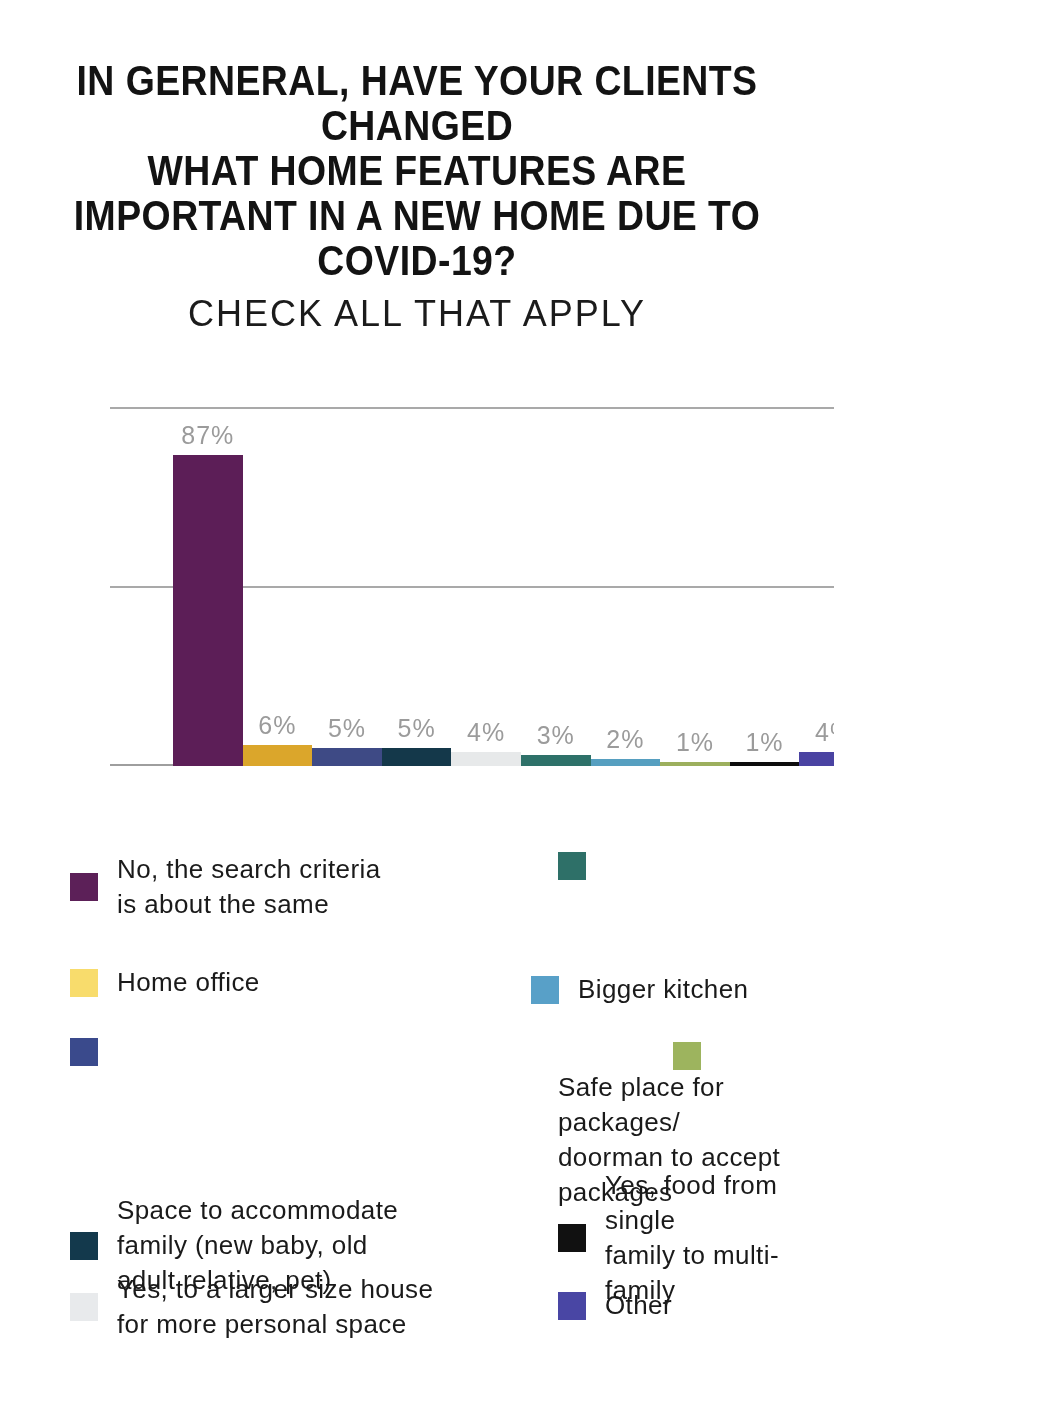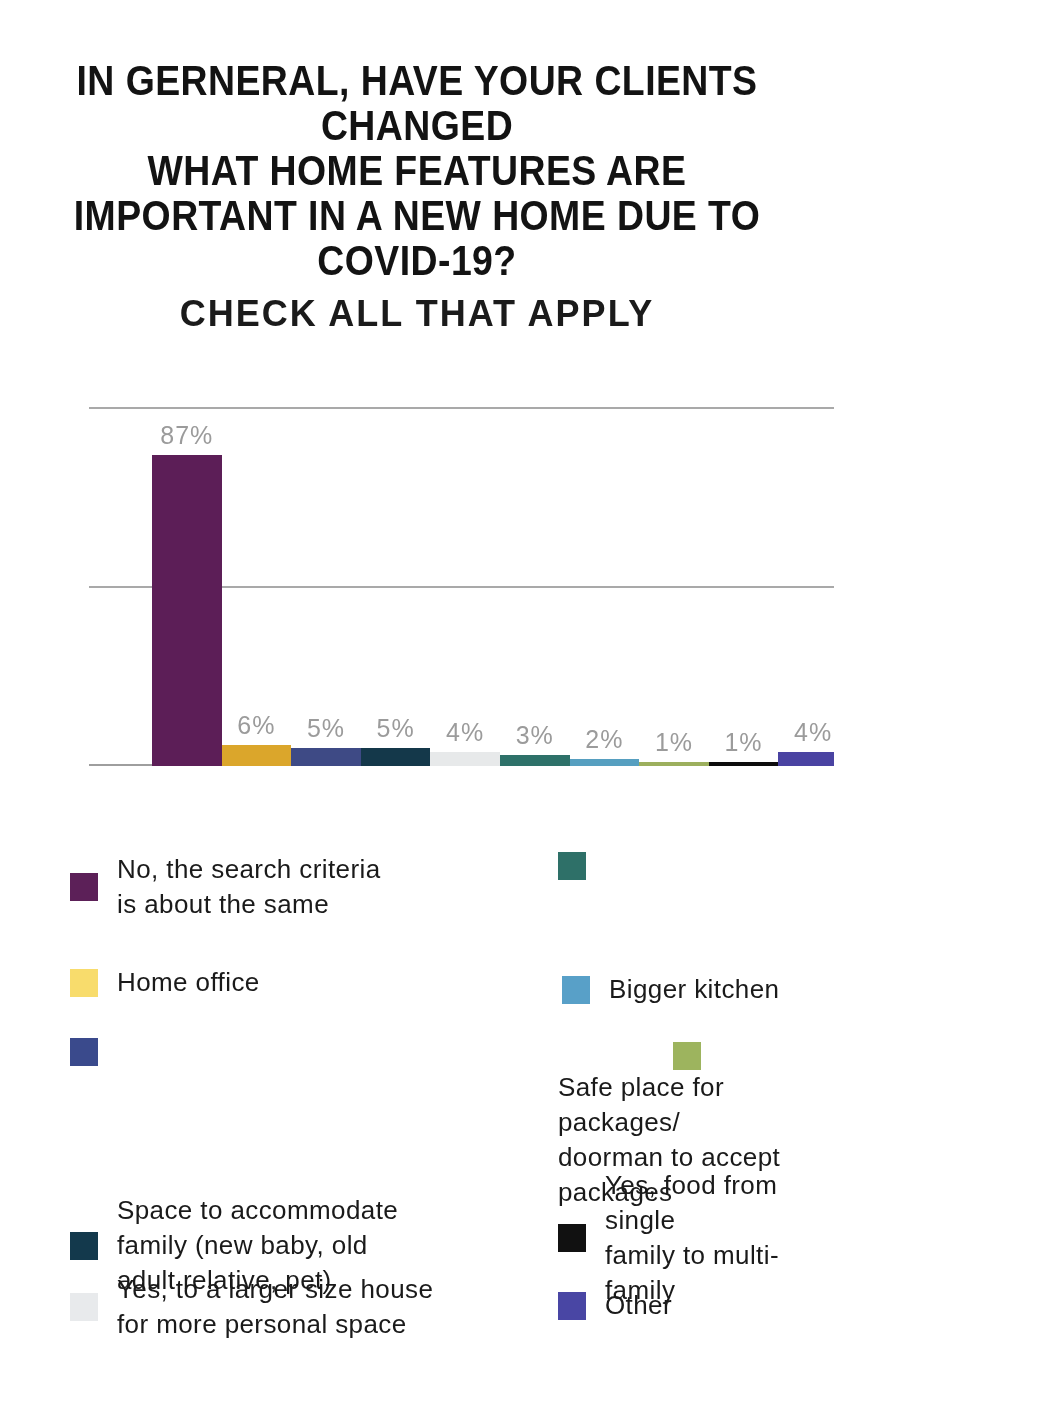--- a/index.html
+++ b/index.html
@@ -27,29 +27,29 @@
     font-weight: 700;
     color: #131313;
     letter-spacing: 0.5px;
     transform: scaleX(0.87);
     transform-origin: 50% 50%;
   }
   .sub-title {
     margin: 8px 0 0 0;
     font-size: 36px;
     line-height: 45px;
-    font-weight: 700;
+    font-weight: 400;
     color: #1b1b1b;
     letter-spacing: 2px;
   }
 
   
   .plot {
     position: absolute;
-    left: 89px;
+    left: 110px;
     top: 408px;
     width: 813px;
     height: 358px;
   }
   .gridline {
     position: absolute;
     left: 0;
     width: 100%;
     height: 2px;
     background: #a9a9a9;
@@ -206,21 +206,21 @@
 adult relative, pet)</span>
       </div>
       <div class="legend-item" style="top: 1272px; left: 70px;">
         <span class="swatch" style="background: rgb(232, 234, 236);"></span>
         <span class="legend-label">Yes, to a larger size house
 for more personal space</span>
       </div>
       <div class="legend-item" style="top: 852px; left: 558px;">
         <span class="swatch" style="background: rgb(46, 112, 104);"></span>
       </div>
-      <div class="legend-item" style="top: 972px; left: 562px; text-align: center;">
+      <div class="legend-item" style="top: 972px; left: 531px; text-align: center;">
         <span class="swatch" style="background: rgb(88, 160, 200);"></span>
         <span class="legend-label">Bigger kitchen</span>
       </div>
       <div class="legend-item" style="top: 1042px; left: 558px; flex-direction: column;">
         <span class="swatch" style="background: rgb(157, 180, 94);"></span>
         <span class="legend-label">Safe place for packages/
 doorman to accept packages</span>
       </div>
       <div class="legend-item" style="top: 1168px; left: 558px;">
         <span class="swatch" style="background: rgb(17, 17, 17);"></span>

